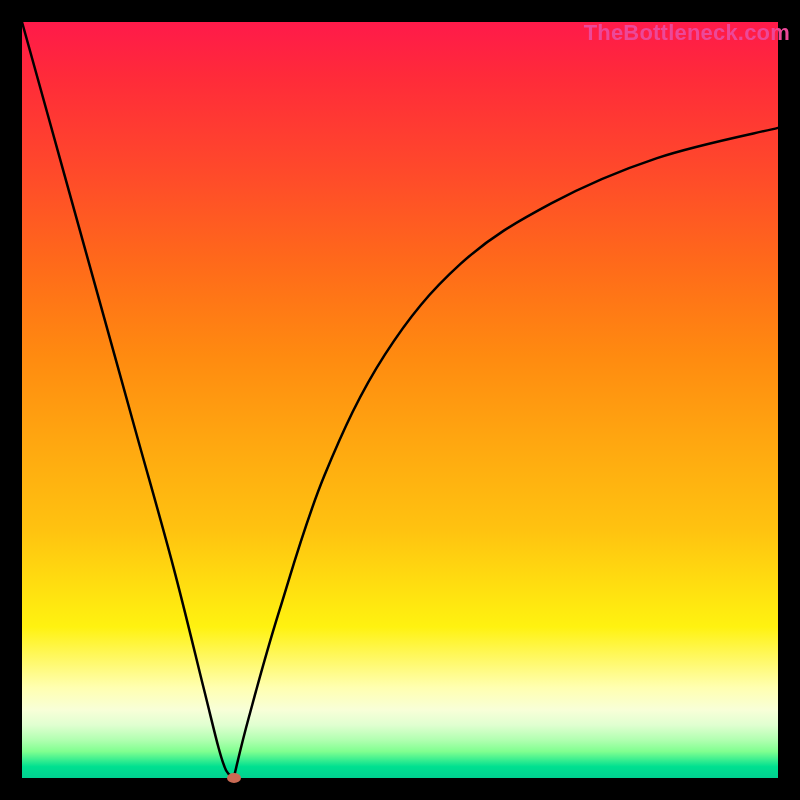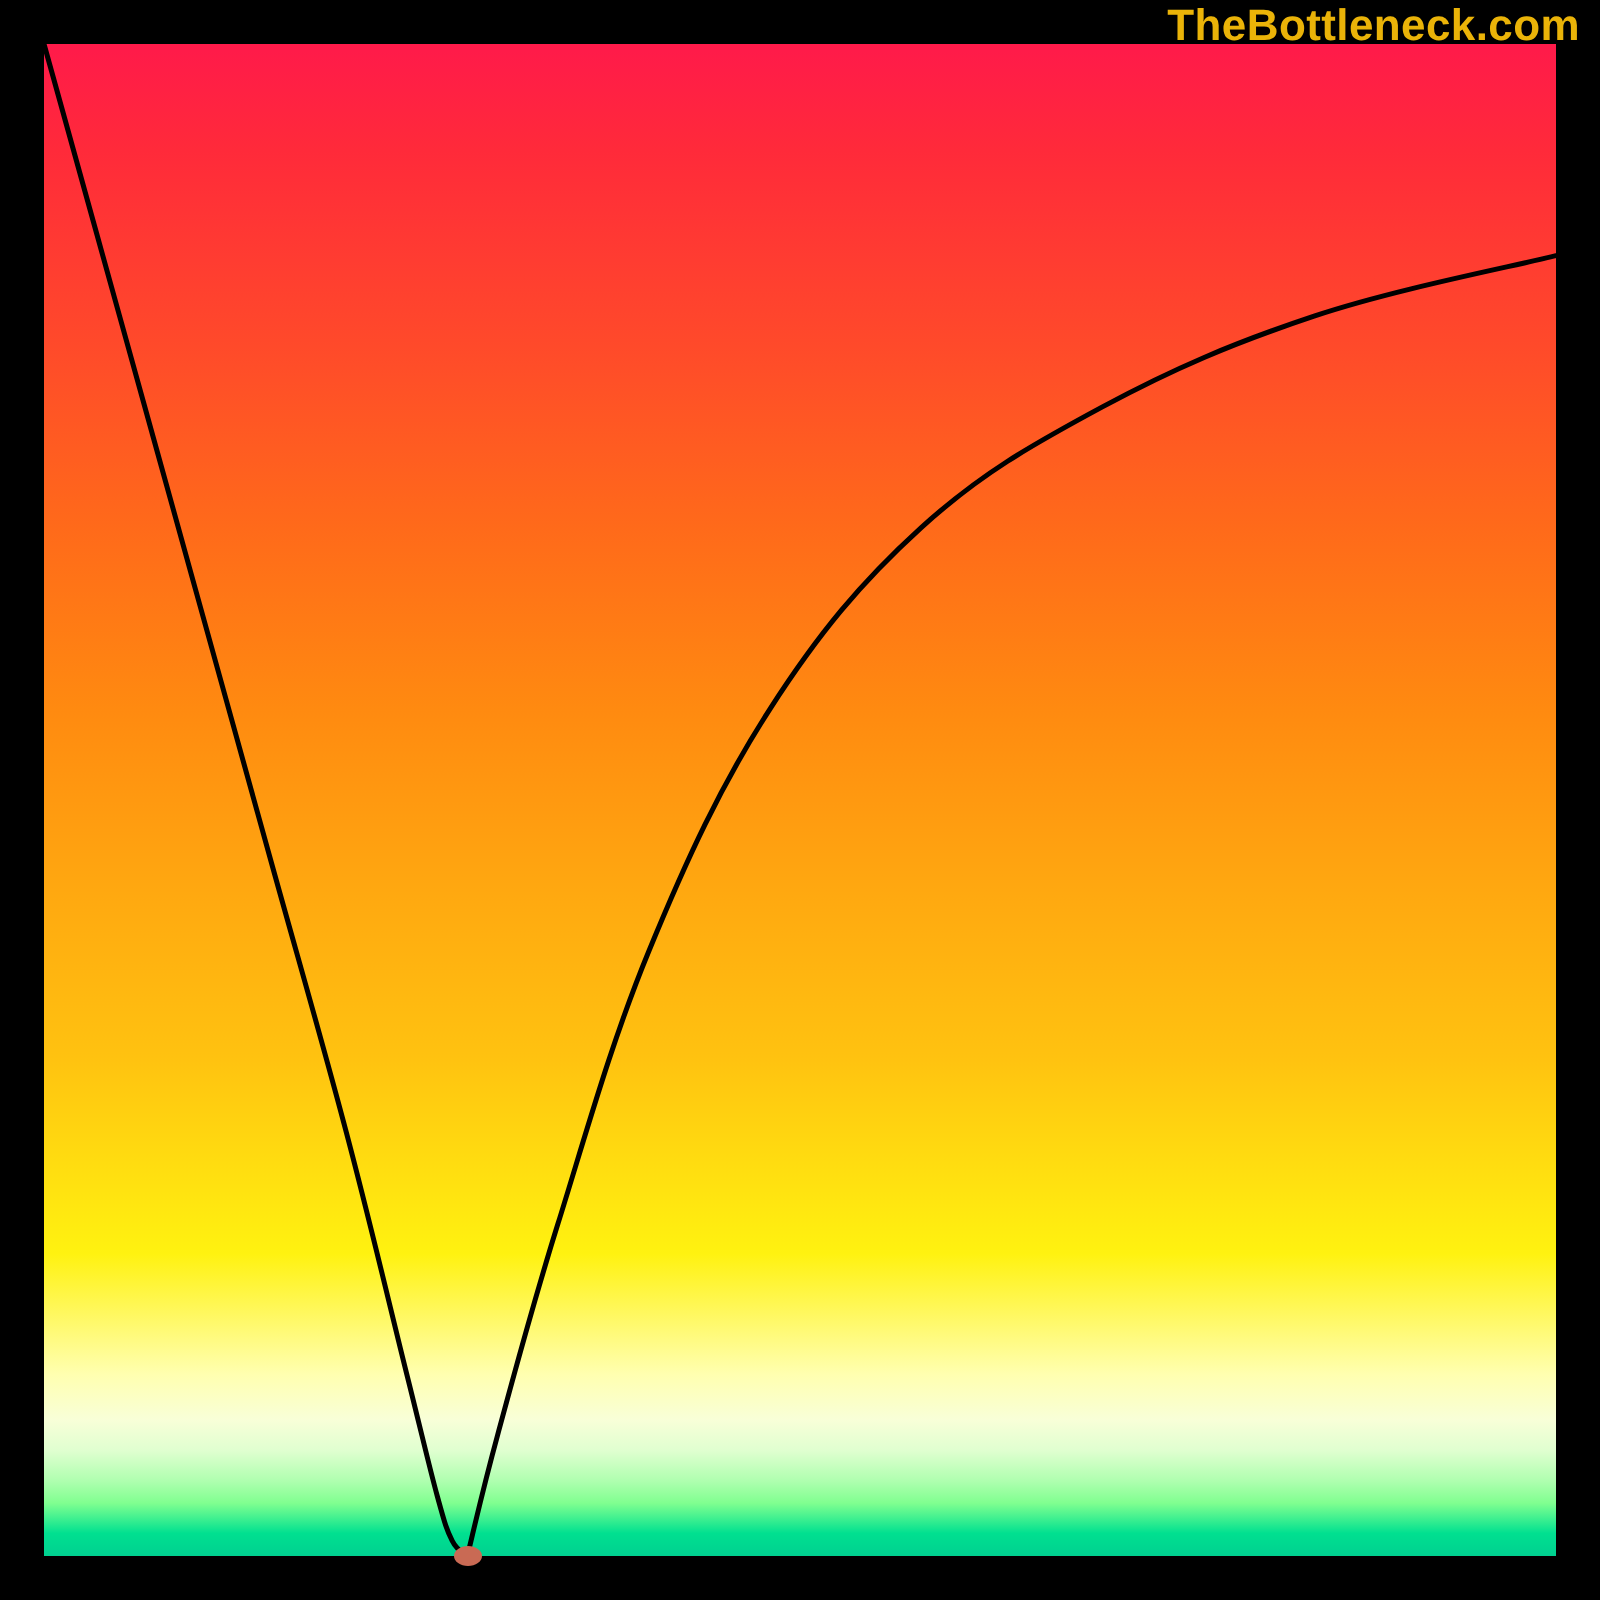--- a/index.html
+++ b/index.html
@@ -40,25 +40,25 @@
       #e0ffd0 93%,
       #b0ffb0 95%,
       #80ff90 96.5%,
       #40f090 97.5%,
       #00e090 98.5%,
       #00d090 100%
     );
   }
   .watermark {
     position: absolute;
-    top: 0;
+    top: 20px;
     right: 10px;
     font-size: 22px;
     font-weight: 600;
-    color: #eab308;
+    color: #ec4899;
     letter-spacing: 0.2px;
     z-index: 10;
     user-select: none;
   }
   svg.curves {
     position: absolute;
     left: 22px;
     top: 22px;
     width: 756px;
     height: 756px;

